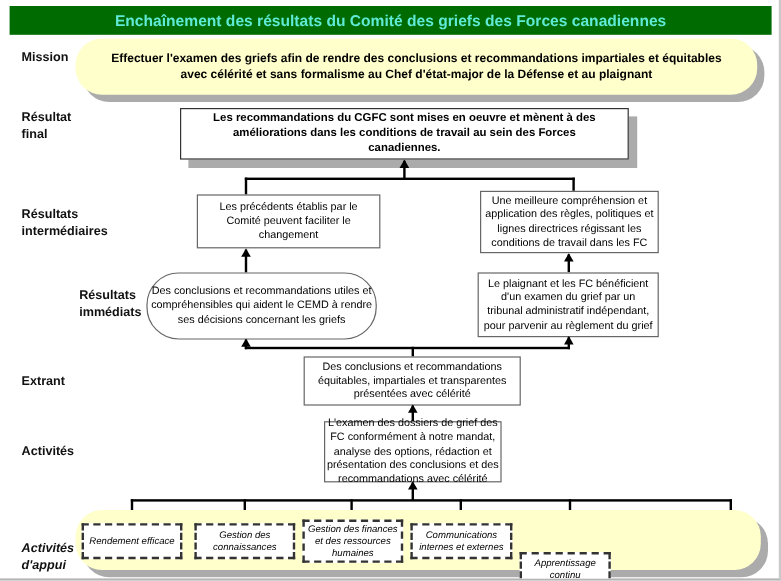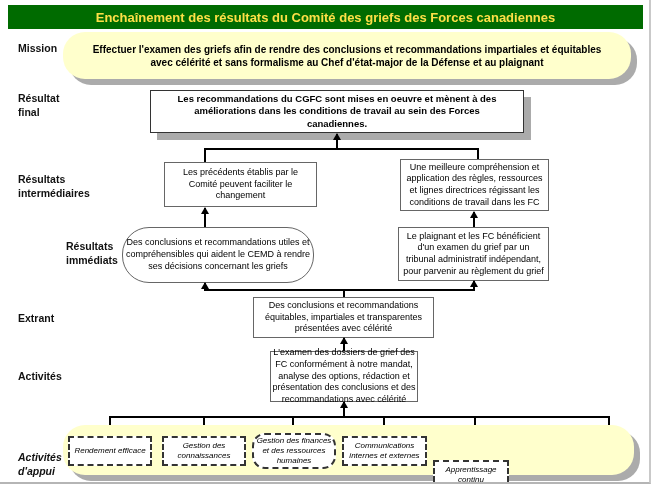--- a/index.html
+++ b/index.html
@@ -5,21 +5,21 @@
   * { margin:0; padding:0; box-sizing:border-box; }
   html,body { background:#fff; }
   body { font-family:"Liberation Sans","DejaVu Sans",sans-serif; color:#000; }
   #canvas {
     position:relative; width:651px; height:484px; background:#fff;
     border-right:2px solid #c9c9c9; border-bottom:2px solid #b5b5b5; overflow:hidden;
   }
   .titlebar {
     position:absolute; left:8px; top:5px; width:635px; height:24px;
     display:flex; align-items:center; justify-content:center;
-    font-weight:bold; font-size:13px; color:#fde047;
+    font-weight:bold; font-size:13px; color:#5eead4;
   }
   .rowlabel {
     position:absolute; left:18px; width:100px;
     font-weight:bold; font-size:10.5px; line-height:1.3; color:#111;
   }
   .rowlabel.italic { font-style:italic; }
   .box {
     position:absolute; background:#fff; border:1px solid #666;
     display:flex; align-items:center; justify-content:center;
     text-align:center; font-size:9px; line-height:1.3; padding:2px 3px;
@@ -61,21 +61,21 @@
   <div class="box noborder yellow shadow bold" style="left:63px; top:32px; width:568px; height:47px; font-size:10px; padding:2px 26px;">Effectuer l'examen des griefs afin de rendre des conclusions et recommandations impartiales et équitables avec célérité et sans formalisme au Chef d'état-major de la Défense et au plaignant</div>
 
   <div class="box shadow2 bold" style="left:150px; top:90px; width:374px; height:43px; font-size:9.5px; padding:2px 14px;">Les recommandations du CGFC sont mises en oeuvre et mènent à des améliorations dans les conditions de travail au sein des Forces canadiennes.</div>
 
   <div class="hline" style="left:204px; top:148px; width:275px;"></div>
   <div class="vline" style="left:204px; top:148px; height:15px;"></div>
   <div class="vline" style="left:477px; top:148px; height:12px;"></div>
   <div class="vline arrow-up" style="left:336px; top:134px; height:15px;"></div>
 
   <div class="box" style="left:127px; top:162px; width:153px; height:45px;margin-left:37px;">Les précédents établis par le Comité peuvent faciliter le changement</div>
-  <div class="box" style="left:400px; top:159px; width:149px; height:52px; padding:2px 1px;">Une meilleure compréhension et application des règles, ressources et lignes directrices régissant les conditions de travail dans les FC</div>
+  <div class="box" style="left:400px; top:159px; width:149px; height:52px; padding:2px 1px;">Une meilleure compréhension et application des règles, politiques et lignes directrices régissant les conditions de travail dans les FC</div>
 
   <div class="vline arrow-up" style="left:204px; top:208px; height:19px;"></div>
   <div class="vline arrow-up" style="left:473px; top:212px; height:15px;"></div>
 
   <div class="box" style="left:122px; top:227px; width:192px; height:56px; padding:2px 1px;border-radius:27px;">Des conclusions et recommandations utiles et compréhensibles qui aident le CEMD à rendre ses décisions concernant les griefs</div>
   <div class="box" style="left:398px; top:227px; width:151px; height:54px; padding:2px 4px;">Le plaignant et les FC bénéficient d'un examen du grief par un tribunal administratif indépendant, pour parvenir au règlement du grief</div>
 
   <div class="hline" style="left:204px; top:289px; width:271px;"></div>
   <div class="vline arrow-up" style="left:204px; top:283px; height:8px;"></div>
   <div class="vline arrow-up" style="left:473px; top:281px; height:10px;"></div>
@@ -93,17 +93,17 @@
   <div class="vline" style="left:203px; top:416px; height:20px;"></div>
   <div class="vline" style="left:292px; top:416px; height:18px;"></div>
   <div class="vline" style="left:383px; top:416px; height:20px;"></div>
   <div class="vline" style="left:474px; top:416px; height:20px;"></div>
   <div class="vline" style="left:608px; top:416px; height:18px;"></div>
 
   <div class="box noborder yellow shadow" style="left:63px; top:425px; width:571px; height:50px;"></div>
 
   <div class="box dashed" style="left:68px;  top:436px; width:84px;  height:30px;">Rendement efficace</div>
   <div class="box dashed" style="left:162px; top:436px; width:84px;  height:30px;">Gestion des connaissances</div>
-  <div class="box dashed" style="left:252px; top:433px; width:84px;  height:36px;border-radius:13px;">Gestion des finances et des ressources humaines</div>
+  <div class="box dashed" style="left:252px; top:433px; width:84px;  height:36px;">Gestion des finances et des ressources humaines</div>
   <div class="box dashed" style="left:342px; top:436px; width:85px;  height:30px;">Communications internes et externes</div>
   <div class="box dashed" style="left:433px; top:460px; width:76px;  height:30px;">Apprentissage continu</div>
 
 </div>
 
 </body></html>

